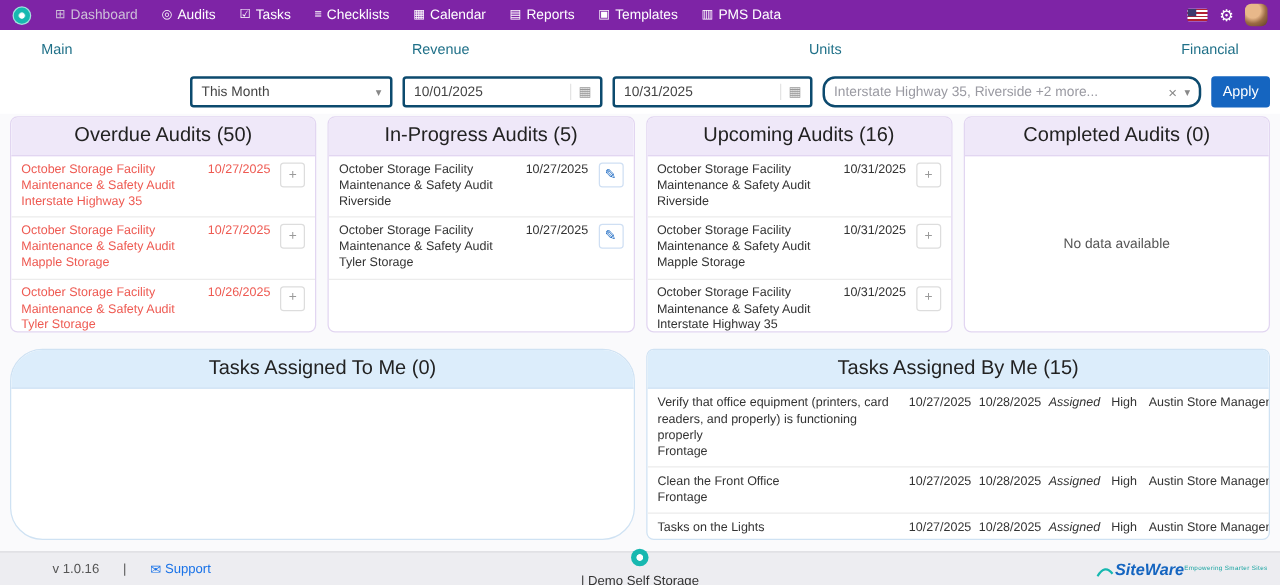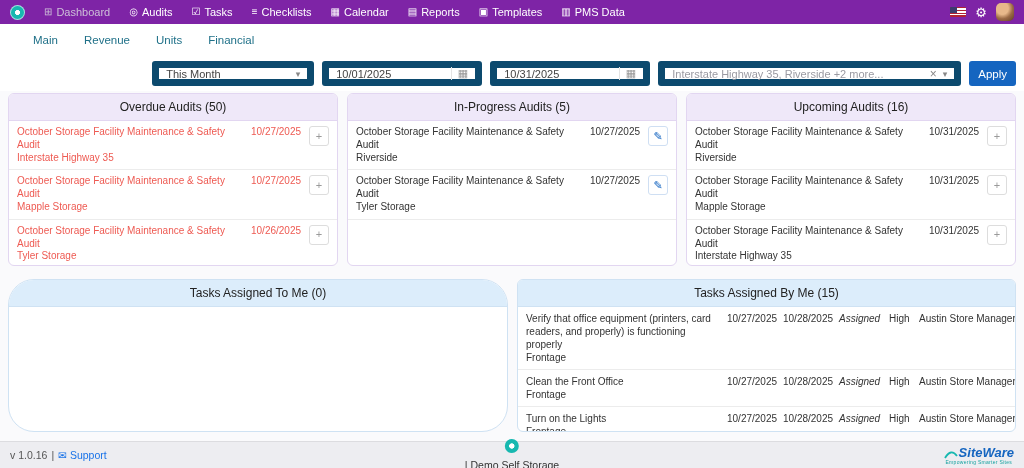--- a/index.html
+++ b/index.html
@@ -27,43 +27,43 @@
   .nav-item.active { color:#cdbfd8; }
   .nav-right { margin-left:auto; display:flex; align-items:center; gap:9px; }
   .flag { width:16px; height:10px; border-radius:1px; position:relative; overflow:hidden;
     background:repeating-linear-gradient(#b22234 0 1.4px, #ffffff 1.4px 2.8px); }
   .flag::before { content:""; position:absolute; left:0; top:0; width:7px; height:5.5px; background:#3c3b6e; }
   .gear { color:#ffffff; font-size:13px; line-height:1; cursor:pointer; }
   .avatar { width:18px; height:18px; border-radius:5px; cursor:pointer;
     background:radial-gradient(circle at 35% 30%, #e8b88a 0 35%, #9c6b45 60%, #5d3c25 100%); }
 
   
-  .tabs { background:#ffffff; height:32px; display:flex; align-items:stretch; gap:26px; padding:0 33px; }
+  .tabs { background:#ffffff; height:32px; display:flex; align-items:stretch; gap:26px; padding:0 33px;justify-content:space-between; }
   .tab { display:flex; align-items:center; color:#1f7088; font-size:11.5px; cursor:pointer; border-bottom:3px solid transparent; padding-top:3px; }
   .tab.active { color:#7e24a6; font-weight:bold; border-bottom-color:#7e24a6; }
 
   
   .filterbar { background:#ffffff; display:flex; justify-content:flex-end; align-items:center; gap:8px; padding:5px 8px 5px; }
-  .control { height:25px; border:7px solid #0c4a6e; border-radius:3px; background:#ffffff;
+  .control { height:25px; border:2px solid #0c4a6e; border-radius:3px; background:#ffffff;
     display:flex; align-items:center; padding:0 7px; font-size:11px; color:#444444; }
   .select-period { width:162px; justify-content:space-between; cursor:pointer; }
   .caret { color:#888888; font-size:9px; }
   .date-box { width:160px; justify-content:space-between; }
   .date-box input { border:none; outline:none; font:inherit; color:#444444; width:112px; background:transparent; }
   .cal-btn { color:#999999; border-left:1px solid #e4e4e4; padding-left:6px; font-size:11px; cursor:pointer; }
-  .multi { width:303px; color:#9a9aa2; justify-content:space-between; cursor:pointer; }
+  .multi { width:303px; color:#9a9aa2; justify-content:space-between; cursor:pointer;border-radius:10px; }
   .multi .m-right { display:flex; align-items:center; gap:6px; color:#888888; }
   .clear-x { font-size:12px; cursor:pointer; }
   .apply-btn { height:25px; background:#1565c0; color:#ffffff; border:none; border-radius:3px;
     padding:0 9px; font-size:11.5px; cursor:pointer; font-family:inherit; }
 
   
   .main { padding:2px 8px 0; }
   .card { background:#ffffff; border:1px solid #e2d6f1; border-radius:6px; overflow:hidden; display:flex; flex-direction:column; }
-  .card-header { background:#efe8f9; border-bottom:1px solid #e2d6f1; text-align:center; font-size:12px; color:#222222; padding:6px 4px; flex:0 0 auto; }
+  .card-header { background:#efe8f9; border-bottom:1px solid #e2d6f1; text-align:center; font-size:16px; color:#222222; padding:6px 4px; flex:0 0 auto; }
   .card-body { flex:1; overflow:hidden; position:relative; }
 
   .audit-row { display:flex; gap:9px; }
   .audit-card { flex:1; height:173px; }
 
   .audit-item { display:flex; gap:6px; padding:5px 8px; border-bottom:1px solid #ececec; font-size:10px; line-height:1.28; }
   .audit-text { flex:1; }
   .audit-date { width:52px; flex:0 0 auto; }
   .audit-action { width:20px; height:20px; flex:0 0 auto; border:1px solid #dddddd; border-radius:3px;
     background:#ffffff; color:#9a9a9a; font-size:11px; line-height:1; cursor:pointer; font-family:inherit; }
@@ -82,26 +82,26 @@
   .task-table-row { display:flex; gap:5px; padding:5px 8px; border-bottom:1px solid #ececec; font-size:10px; line-height:1.3; }
   .task-desc { width:196px; flex:0 0 auto; }
   .tcol { width:51px; flex:0 0 auto; }
   .tcol.status { width:45px;font-style:italic; }
   .tcol.pri { width:25px; }
   .tcol.assignee { width:auto; flex:1; white-space:nowrap;text-align:center; }
 
   
   .footer { position:absolute; left:0; right:0; bottom:0; height:27px; background:#ededf1;
     border-top:1px solid #dcdce0; display:flex; align-items:center; padding:0 10px; font-size:10.5px; color:#555555; }
-  .footer-left { display:flex; align-items:flex-start; gap:4px; }
+  .footer-left { display:flex; align-items:flex-start; gap:19px;margin-left:32px; }
   .support-link { color:#1a73e8; cursor:pointer; display:flex; align-items:center; gap:3px; }
   .footer-center { position:absolute; left:50%; transform:translateX(-50%); display:flex; align-items:center; gap:6px; color:#333333;flex-direction:column; }
   .footer-logo { width:14px; height:14px; border-radius:50%;
     background:radial-gradient(circle at 50% 50%, #ffffff 0 24%, #17b8b0 30% 100%); }
-  .footer-right { margin-left:auto; display:flex; flex-direction:column; align-items:center; line-height:1; }
+  .footer-right { margin-left:auto; display:flex; align-items:center; line-height:1; }
   .brand-line { display:flex; align-items:flex-end; gap:1px; }
   .brand-name { color:#1565c0; font-weight:bold; font-style:italic; font-size:13px; }
   .brand-tagline { font-size:5px; color:#15a3a0; margin-top:1px; letter-spacing:.3px; }
 </style>
 </head>
 <body>
 
 <div class="navbar">
   <div class="nav-logo"></div>
 
@@ -269,20 +269,26 @@
             <div>October Storage Facility Maintenance &amp; Safety Audit</div>
             <div>Interstate Highway 35</div>
           </div>
           <div class="audit-date">10/31/2025</div>
           <button class="audit-action"><span>+</span></button>
         </div>
 
       </div>
     </div>
 
+    <div class="card audit-card">
+      <div class="card-header">Completed Audits (0)</div>
+      <div class="card-body">
+        <div class="empty-body">No data available</div>
+      </div>
+    </div>
 
   </div>
 
   <div class="tasks-row">
 
     <div class="card tasks-card tasks-to-me">
       <div class="card-header">Tasks Assigned To Me (0)</div>
       <div class="card-body"></div>
     </div>
 
@@ -309,21 +315,21 @@
           </div>
           <div class="tcol">10/27/2025</div>
           <div class="tcol">10/28/2025</div>
           <div class="tcol status">Assigned</div>
           <div class="tcol pri">High</div>
           <div class="tcol assignee">Austin Store Manager</div>
         </div>
 
         <div class="task-table-row">
           <div class="task-desc">
-            <div>Turn on the Lights</div>
+            <div>Tasks on the Lights</div>
             <div>Frontage</div>
           </div>
           <div class="tcol">10/27/2025</div>
           <div class="tcol">10/28/2025</div>
           <div class="tcol status">Assigned</div>
           <div class="tcol pri">High</div>
           <div class="tcol assignee">Austin Store Manager</div>
         </div>
 
       </div>

